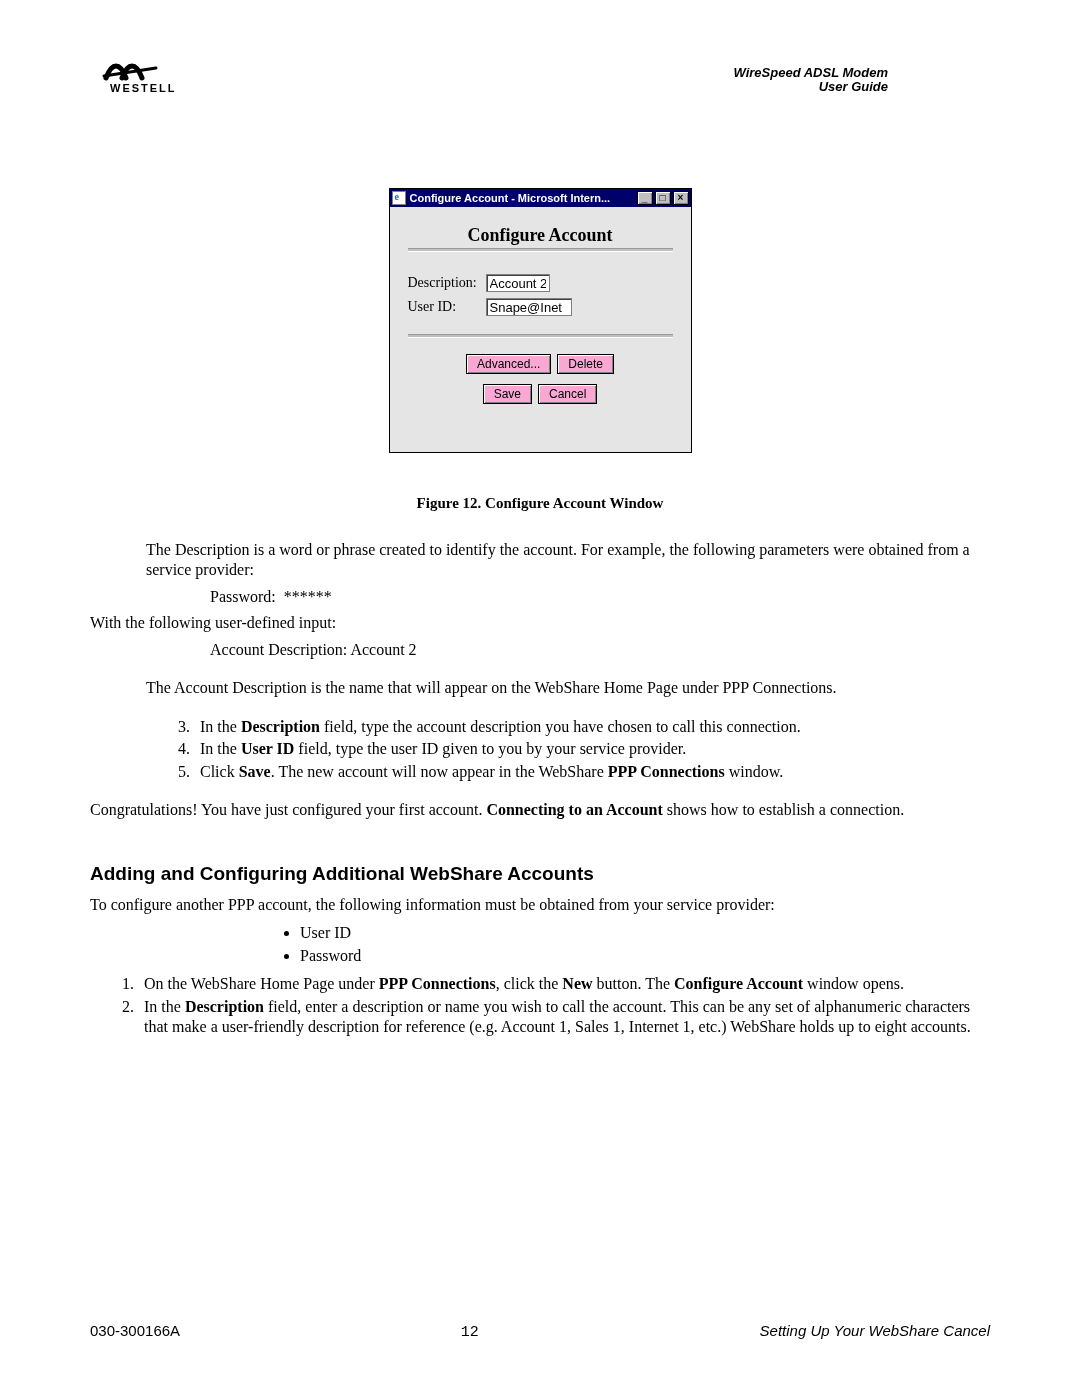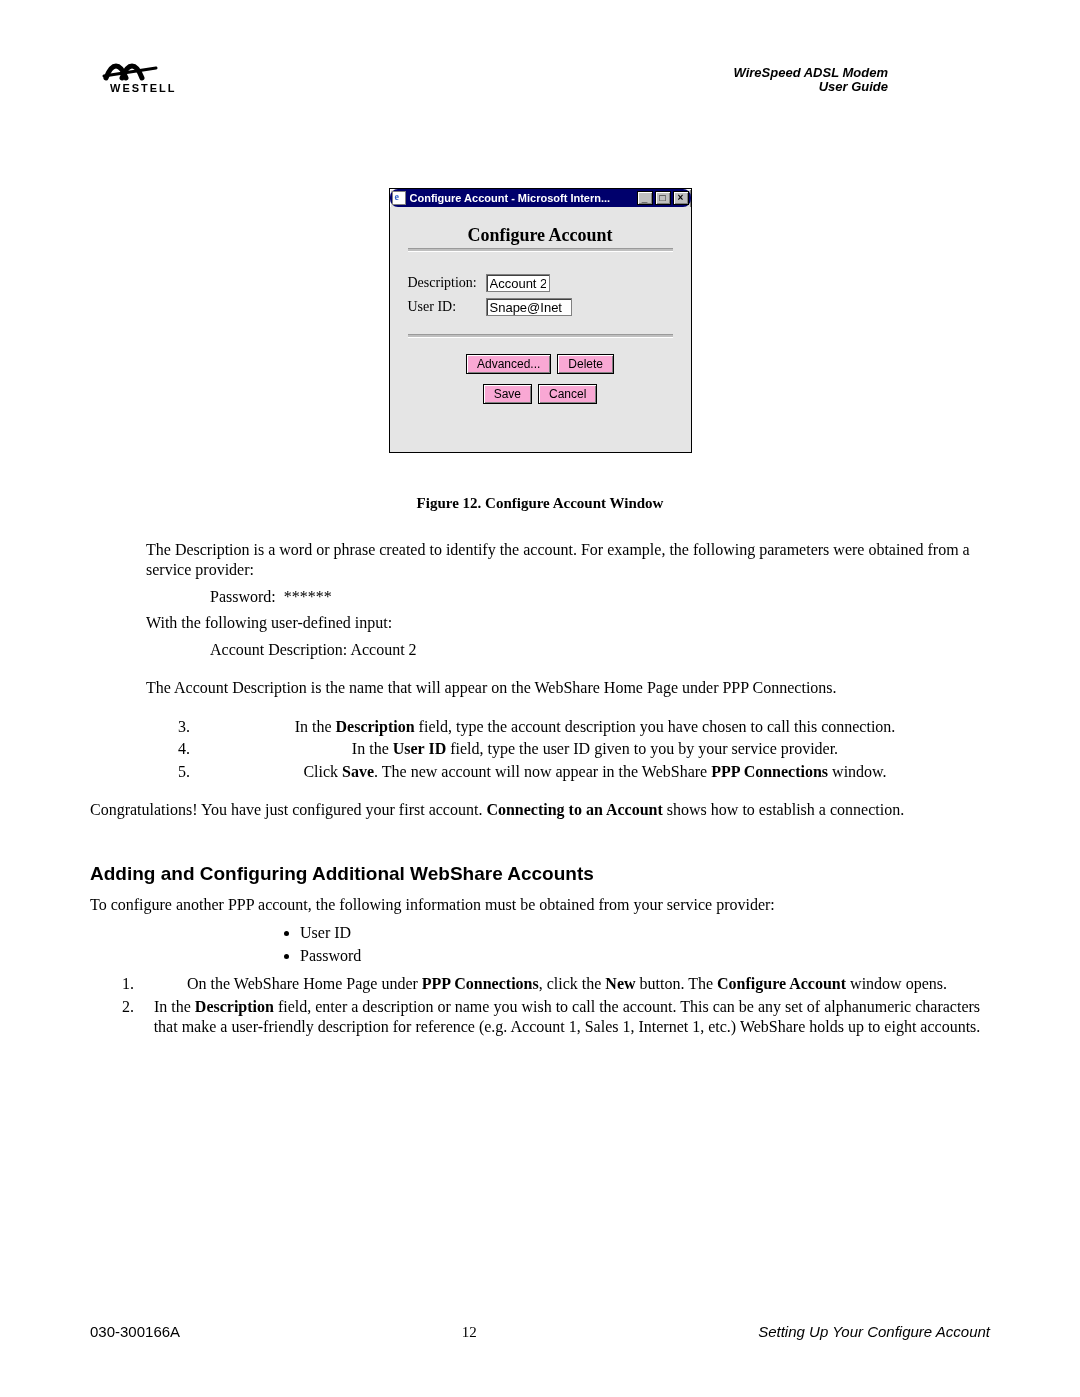--- a/index.html
+++ b/index.html
@@ -61,21 +61,20 @@
   .titlebar {
     background: #00006c;
     color: #fff;
     height: 18px;
     display: flex;
     align-items: center;
     font-family: "MS Sans Serif", Tahoma, Arial, sans-serif;
     font-size: 11px;
     font-weight: bold;
     padding: 0 2px;
-    border-radius: 8px;
   }
   .titlebar .ie-icon {
     width: 14px; height: 14px;
     margin-right: 4px;
     display: inline-block;
     background: #fff;
     border: 1px solid #808080;
     box-sizing: border-box;
     position: relative;
   }
@@ -169,21 +168,21 @@
   .body-text p { margin: 0 0 6px 0; }
   .indent-block {
     margin: 6px 0 6px 72px;
     font-size: 16px;
   }
   .boxed {
     border: 1px solid #000;
     padding: 0 2px;
   }
   ol.num { margin: 6px 0 6px 26px; padding: 0 0 0 22px; font-size: 16px; }
-  ol.num li { margin: 2px 0; padding-left: 6px; text-align: center; }
+  ol.num li { margin: 2px 0; padding-left: 6px; }
 
   .section-heading {
     font-family: Arial, Helvetica, sans-serif;
     font-weight: bold;
     font-size: 19px;
     margin-top: 42px;
   }
   ul.bullets {
     list-style: disc;
     margin: 8px 0 8px 170px;
@@ -194,21 +193,21 @@
   .footer {
     position: absolute;
     left: 90px; right: 90px;
     bottom: 56px;
     font-size: 15px;
     display: flex;
     justify-content: space-between;
     align-items: baseline;
   }
   .footer .left { font-family: Arial, sans-serif; }
-  .footer .center { font-family: Liberation Serif, serif; }
+  .footer .center { font-family: Liberation Mono, monospace; }
   .footer .right { font-style: italic; font-family: Arial, sans-serif; }
 
   b { font-weight: bold; }
 </style>
 </head>
 <body>
 
 <div class="page">
 
   <div class="header">
@@ -270,21 +269,21 @@
   <div class="body-text">
     <p style="margin-left:56px">The Description is a word or phrase created to identify the account. For example, the following parameters were obtained from a service provider:</p>
 
     <div class="indent-block" style="margin-left:120px">
       <div>
         <span>Password:</span>
         &nbsp;<span>******</span>
       </div>
     </div>
 
-    <p style="margin-left:56px">With the following user-defined input:</p>
+    <p style="">With the following user-defined input:</p>
     <p style="margin-left:120px">Account Description:  Account 2</p>
 
     <p style="margin-top:18px; margin-left:56px">The Account Description is the name that will appear on the WebShare Home Page under PPP Connections.</p>
 
     <ol class="num" start="3" style="margin-left:82px; margin-top:18px">
       <li>
         <span>In the </span><b>Description</b><span> field, type the account description you have chosen to call this connection.</span>
       </li>
       <li>
         <span>In the </span><b>User ID</b><span> field, type the user ID given to you by your service provider.</span>
@@ -315,16 +314,16 @@
       </li>
       <li>
         <span>In the </span><b>Description</b><span> field, enter a description or name you wish to call the account.  This can be any set of alphanumeric characters that make a user-friendly description for reference (e.g. Account 1, Sales 1, Internet 1, etc.) WebShare holds up to eight accounts.</span>
       </li>
     </ol>
   </div>
 
   <div class="footer">
     <span class="left">030-300166A</span>
     <span class="center">12</span>
-    <span class="right">Setting Up Your Configure Account</span>
+    <span class="right">Setting Up Your WebShare Cancel</span>
   </div>
 
 </div>
 
 </body></html>

